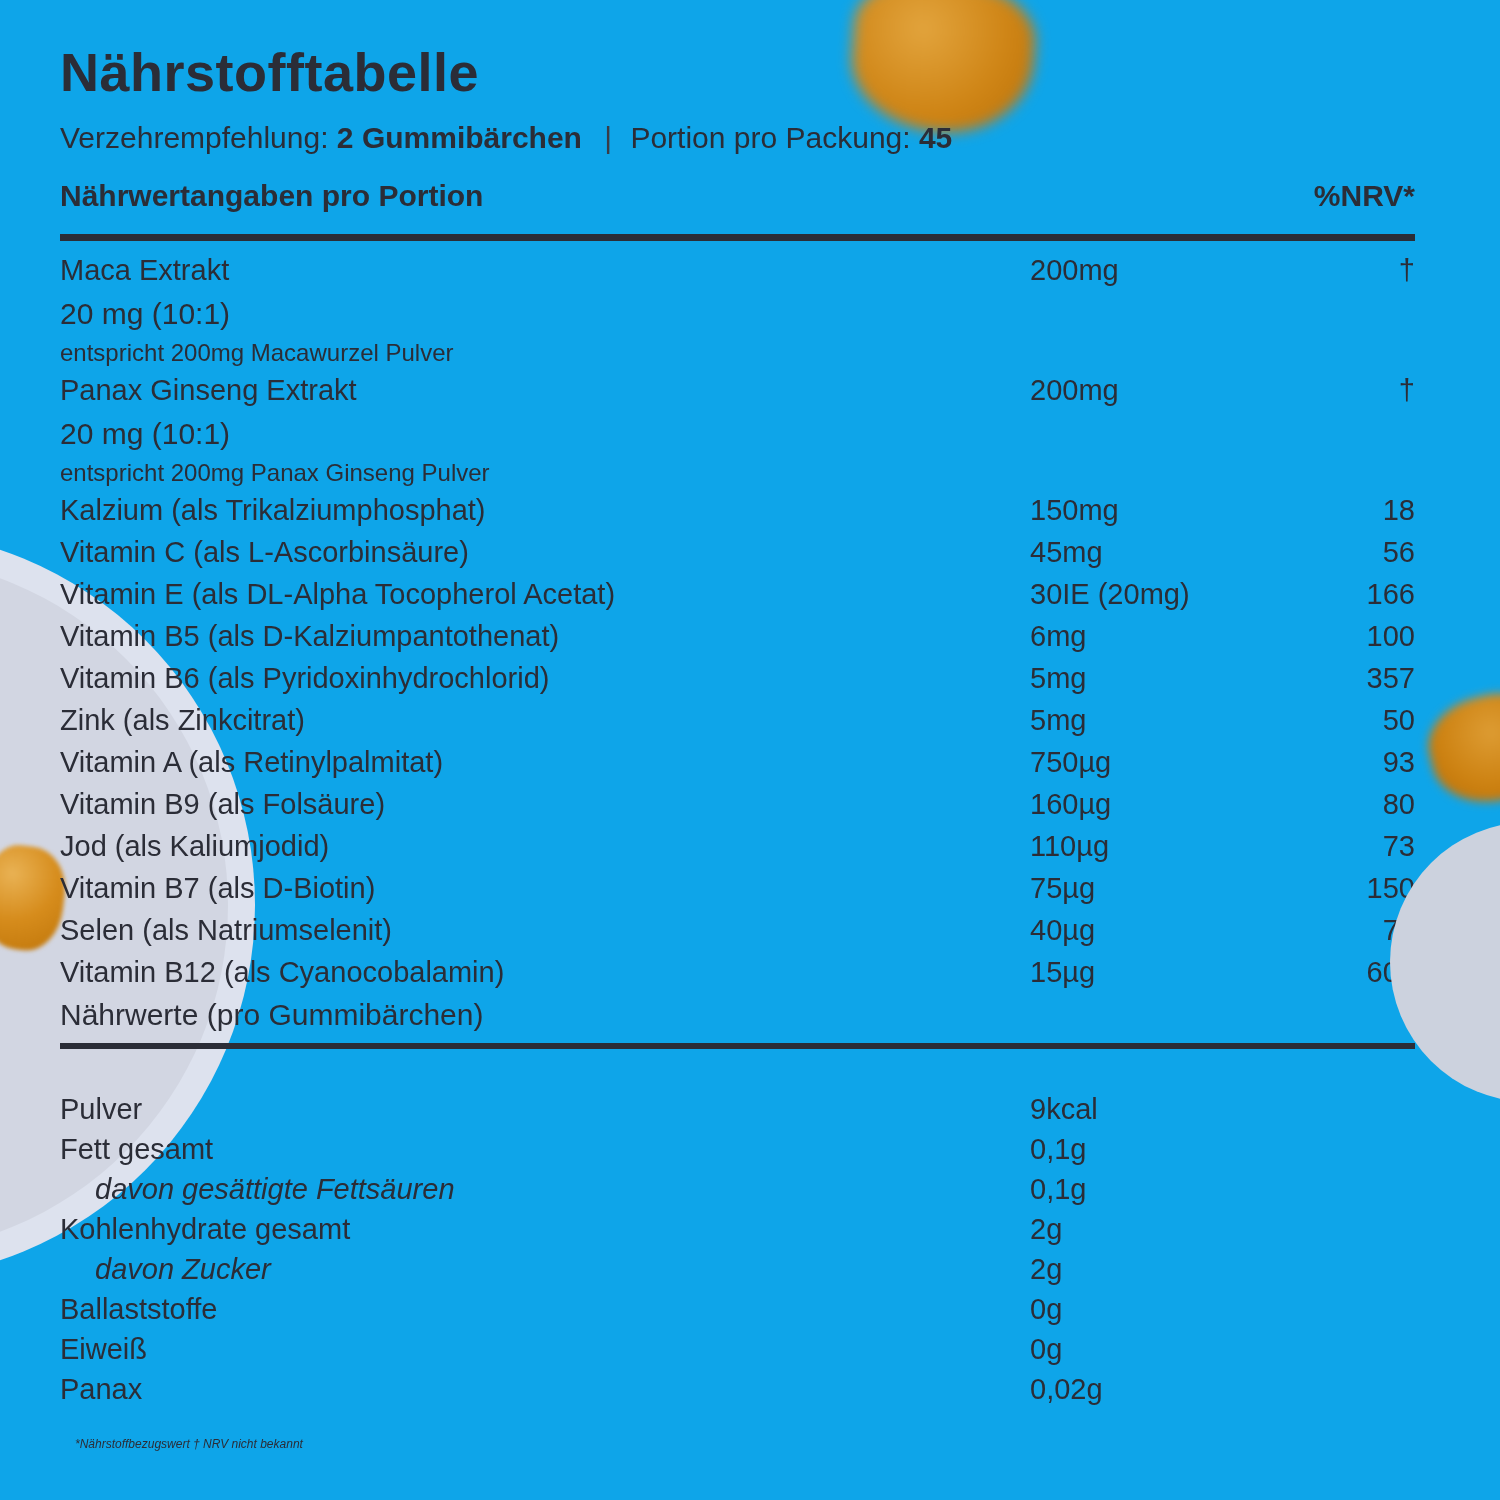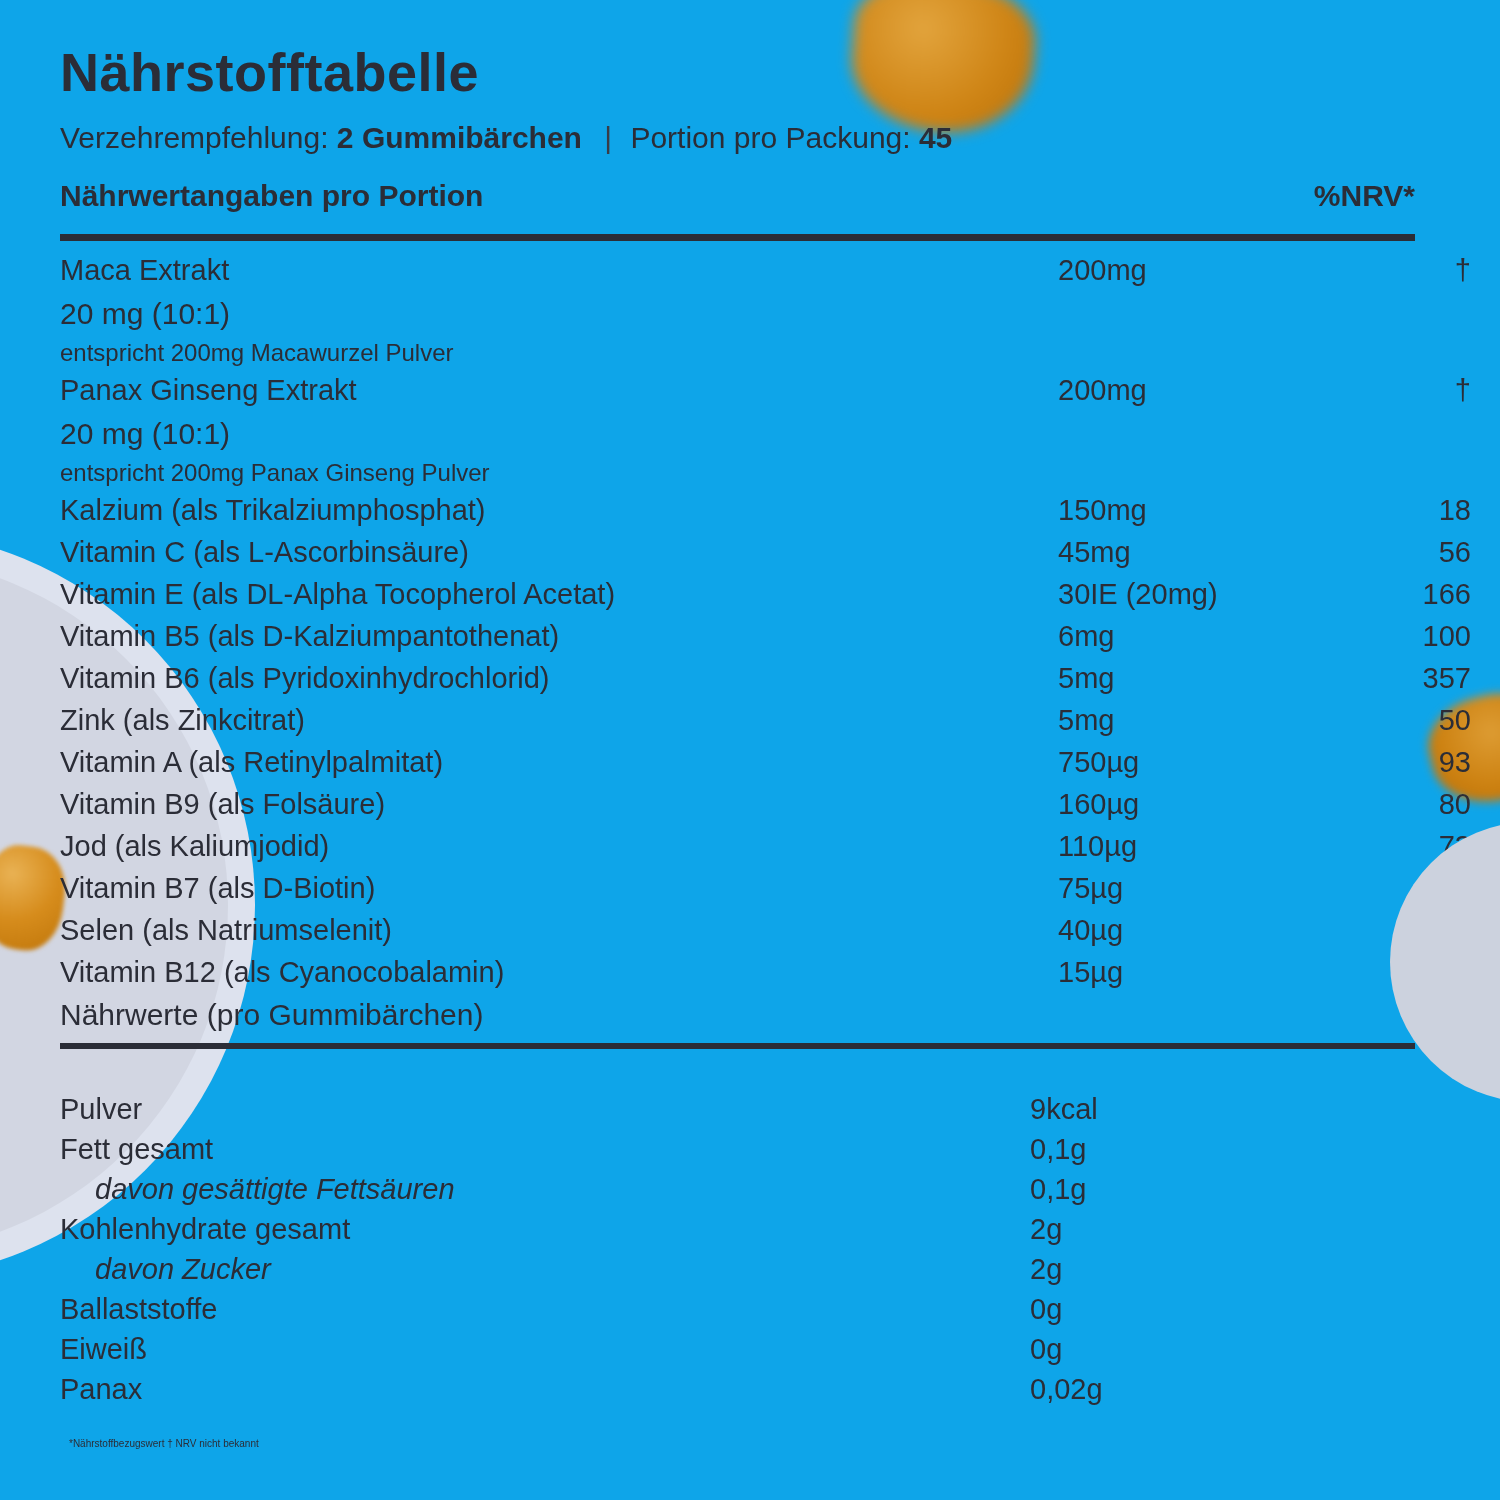--- a/index.html
+++ b/index.html
@@ -65,38 +65,38 @@
   .sect-head{
     margin-top:18px;display:flex;justify-content:space-between;align-items:flex-end;
     font-size:30px;line-height:40px;font-weight:700;
   }
   .rule{margin-top:18px;height:7px;background:#2b2d37;}
   .rule2{margin-top:8px;height:6px;background:#2b2d37;}
   
   .table1{margin-top:8px;}
   .t1-row{
     display:grid;grid-template-columns:970px 250px 135px;align-items:start;
-    font-size:29px;line-height:42px;gap:28px;
+    font-size:29px;line-height:42px;
   }
   .t1-row .nrv{text-align:right;}
   .name-l1{font-size:29px;line-height:42px;}
   .name-l2{font-size:30px;line-height:46px;}
   .name-sub{font-size:24px;line-height:32px;}
   
   .sect2-head{
     margin-top:2px;font-size:30px;line-height:40px;font-weight:400;
   }
   .table2{margin-top:40px;}
   .t2-row{
     display:grid;grid-template-columns:970px 385px;align-items:start;
     font-size:29px;line-height:40px;
   }
   .t2-row.indent .name{padding-left:35px;font-style:italic;}
   .footnote{
-    margin-top:26px;margin-left:9px;font-size:10px;line-height:18px;color:#2b2d37;
+    margin-top:26px;margin-left:15px;font-size:12px;line-height:18px;color:#2b2d37;font-style:italic;
   }
 </style>
 </head>
 <body>
 
 <div class="canvas">
 
   <div class="deco circle-left-halo"></div>
   <div class="deco circle-left"></div>
   <div class="deco gummy gummy-top"></div>

